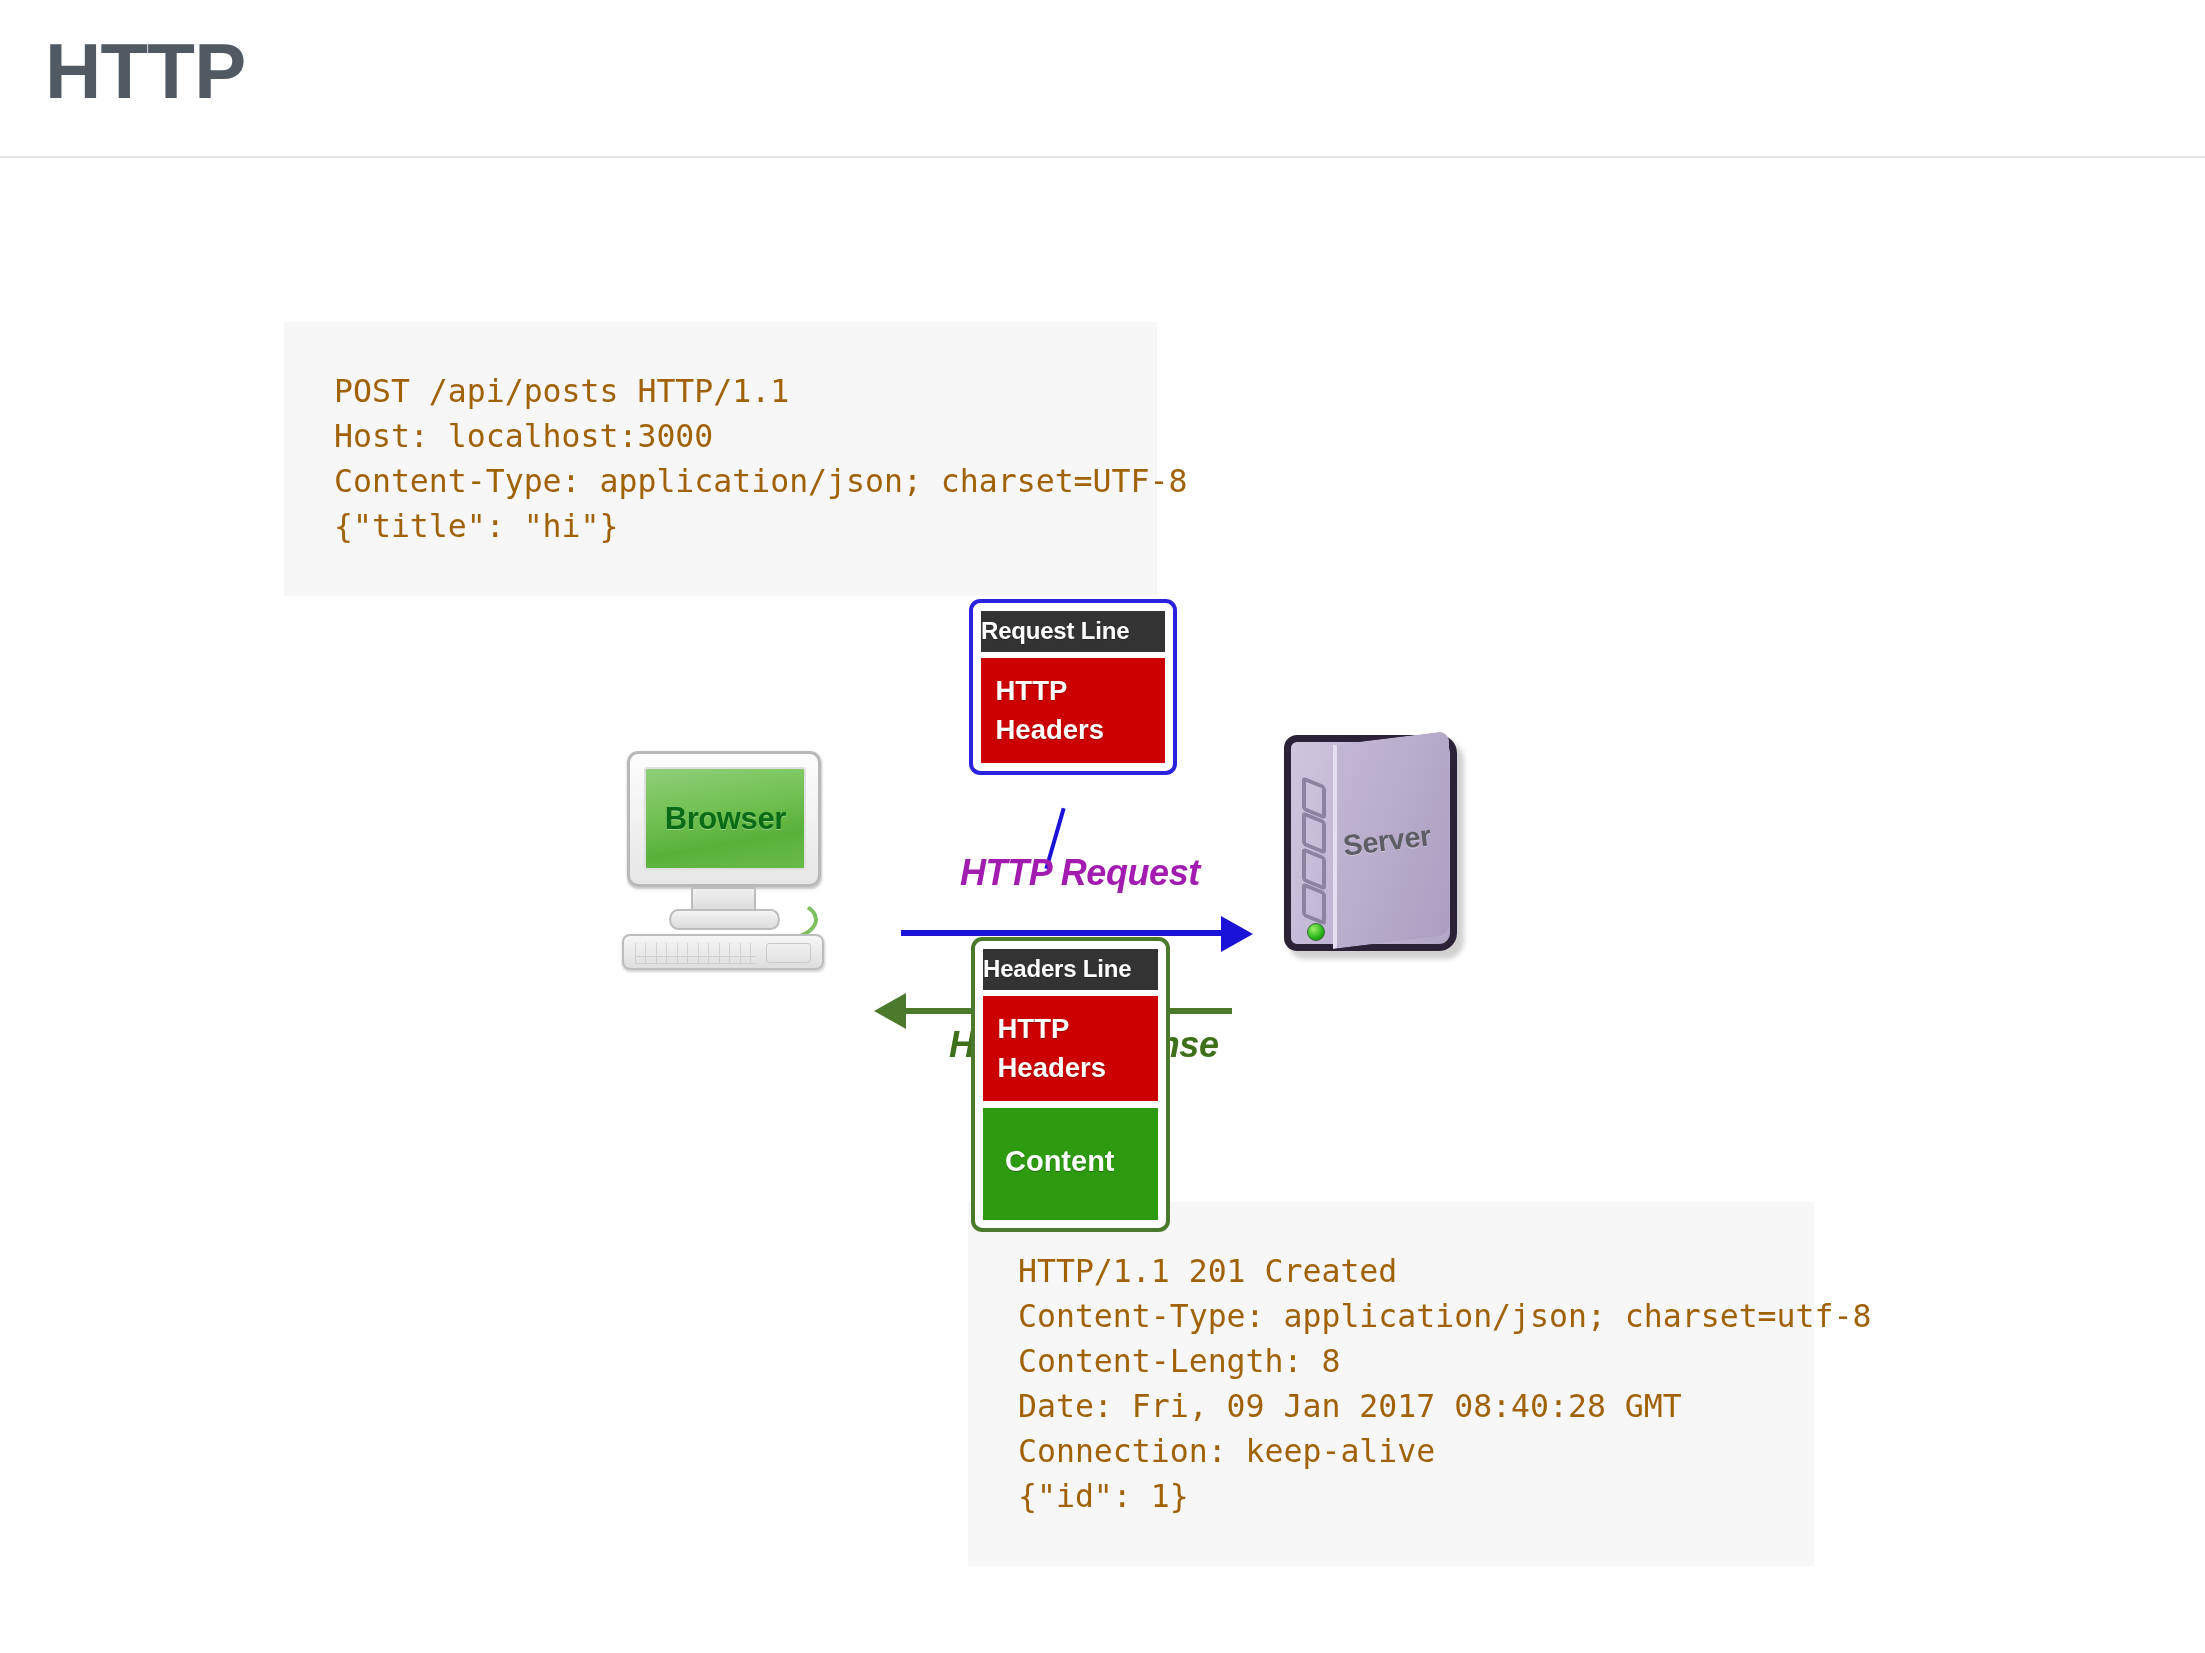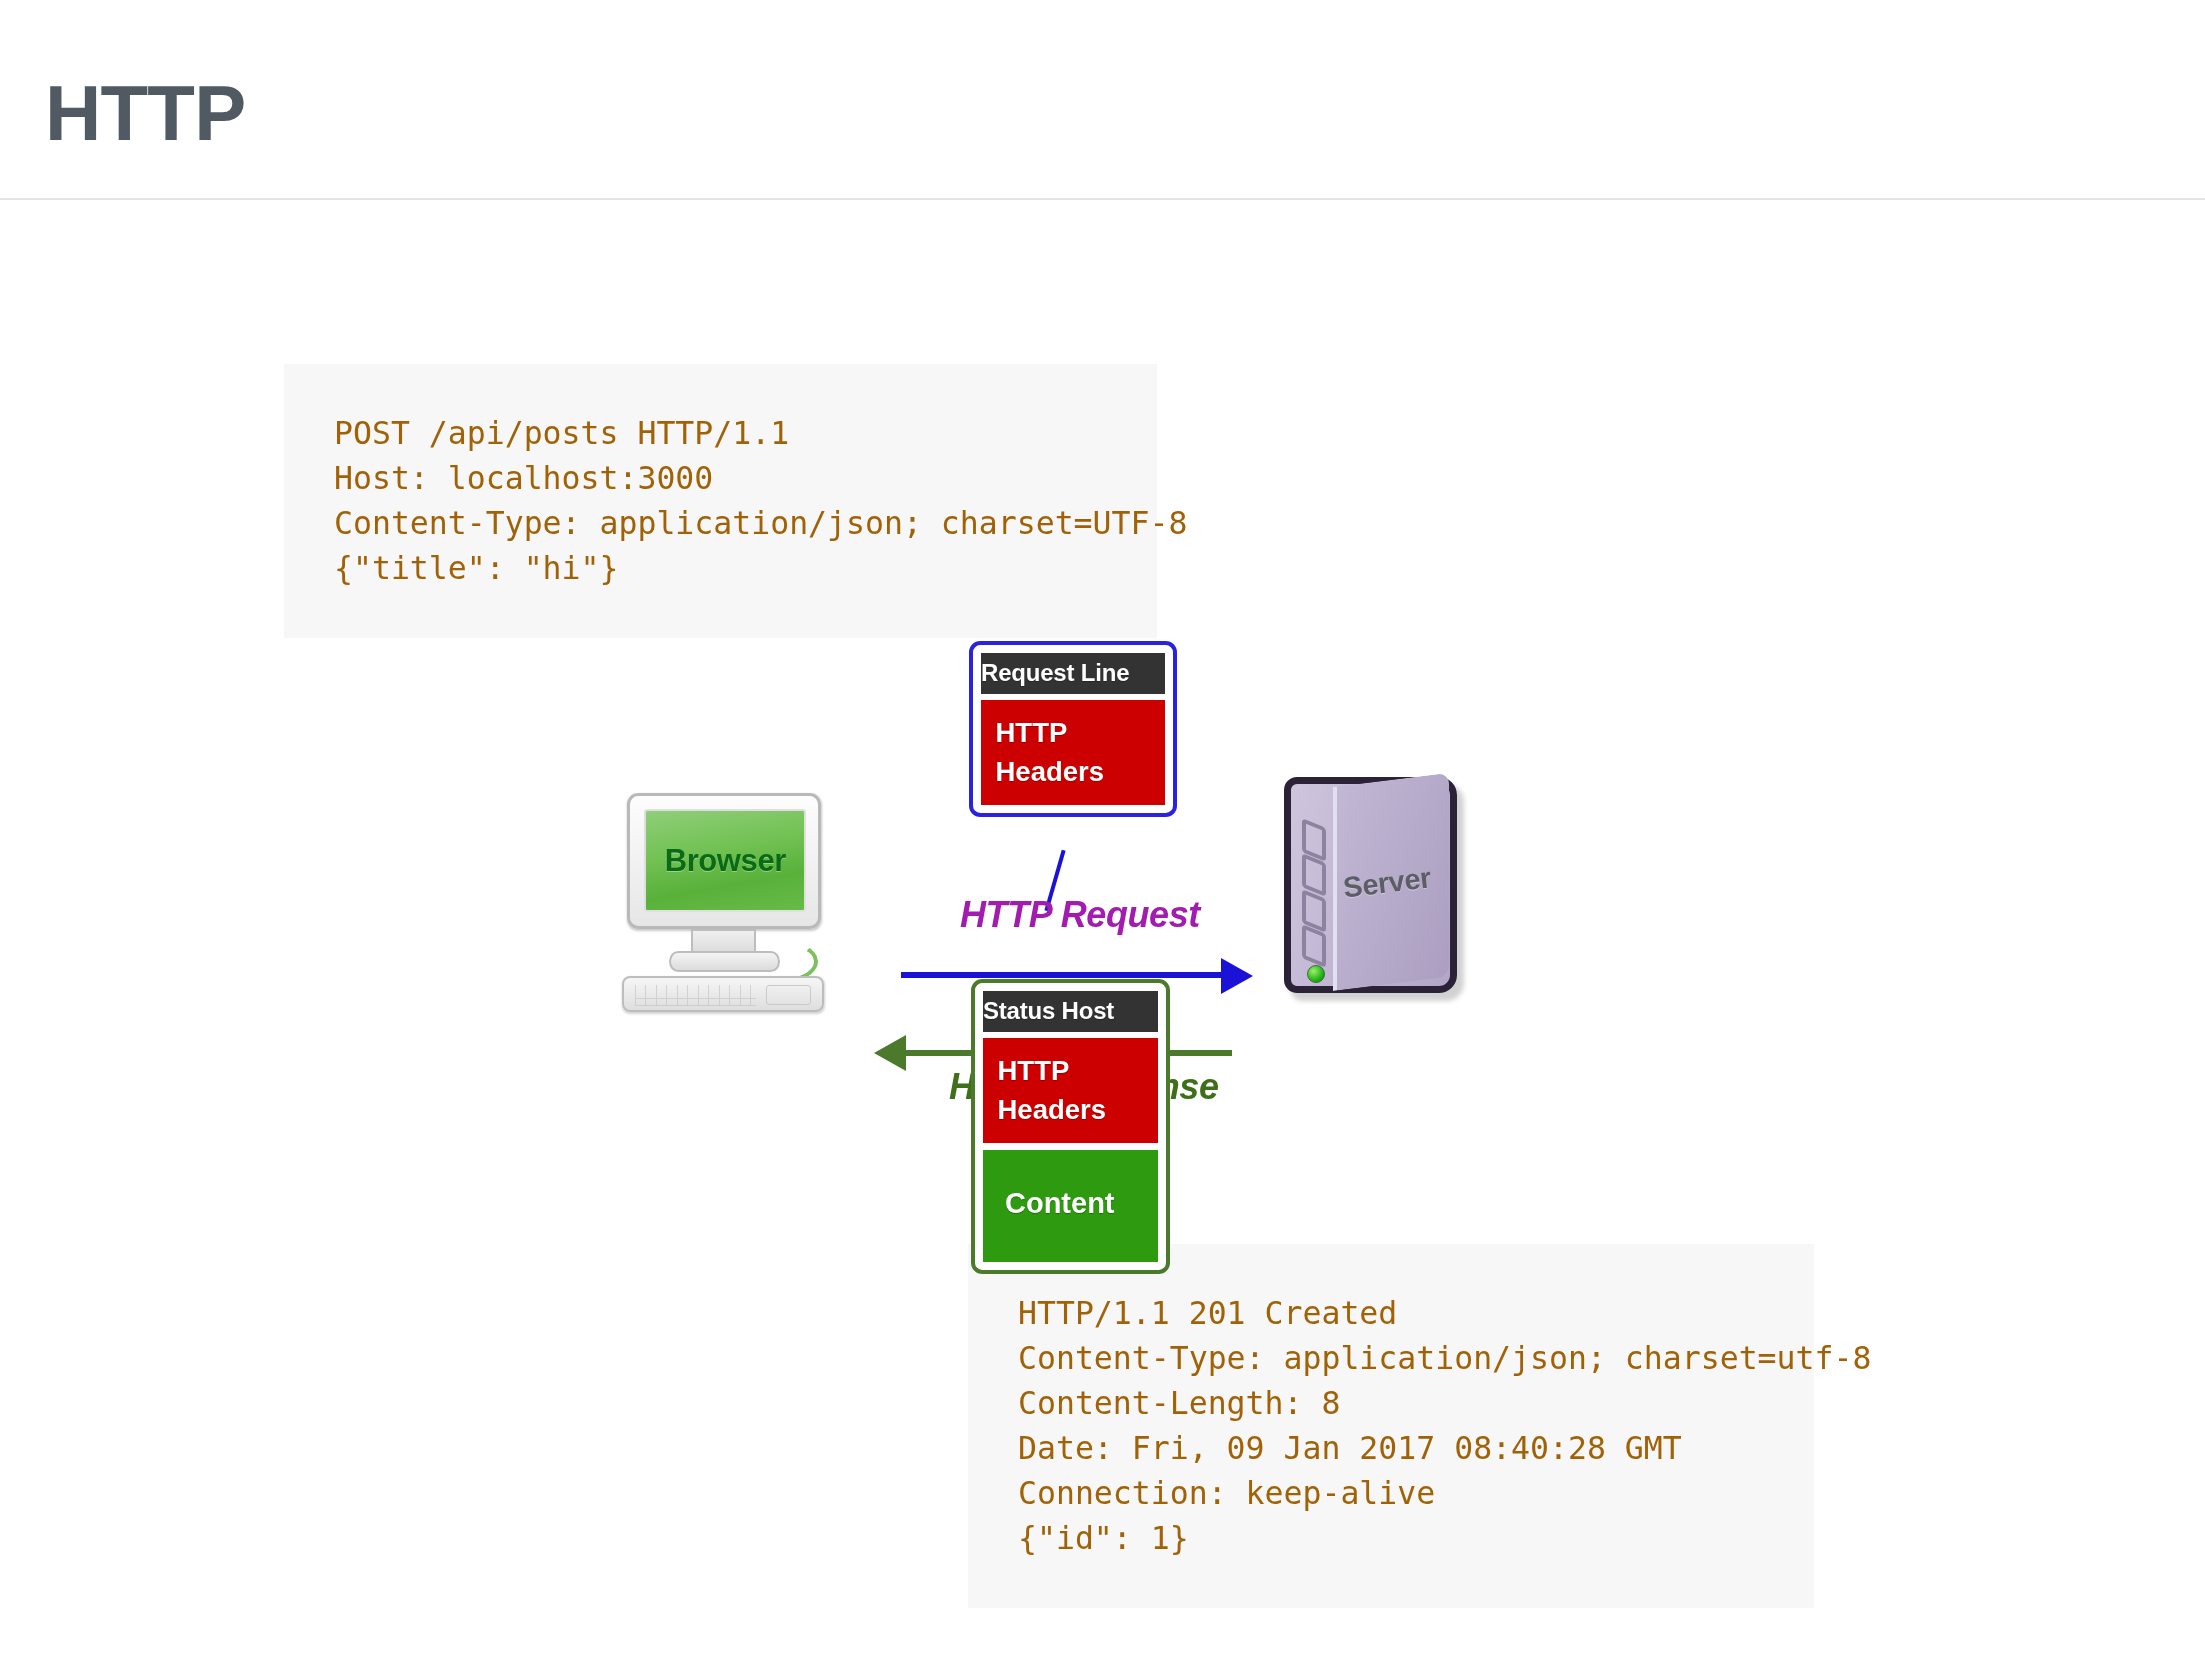--- a/index.html
+++ b/index.html
@@ -4,21 +4,21 @@
 <style>
   * { box-sizing: border-box; margin: 0; padding: 0; }
   html, body {
     width: 2205px;
     height: 1654px;
     background: #ffffff;
     font-family: "Liberation Sans", sans-serif;
     overflow: hidden;
   }
 
-  .page { position: relative; width: 2205px; height: 1175px; background: #ffffff; margin-top: 42px; }
+  .page { position: relative; width: 2205px; height: 1175px; background: #ffffff; }
 
   
   .header {
     position: absolute;
     left: 0; top: 0;
     width: 2205px; height: 158px;
     background: #ffffff;
     border-bottom: 2.4px solid #e2e4e6;
   }
   .page-title {
@@ -309,21 +309,21 @@
     <div class="flow-label req">HTTP Request</div>
     <div class="arrow-line req"></div>
     <div class="arrow-head req"></div>
 
     <div class="arrow-line res"></div>
     <div class="arrow-head res"></div>
     <div class="flow-label res">HTTP Response</div>
     <div class="leader res"></div>
 
     <div class="packet response">
-      <div class="seg title">Status Host</div>
+      <div class="seg title">Headers Line</div>
       <div class="seg headers" style="white-space:pre-line">HTTP
 Headers</div>
       <div class="seg content">Content</div>
     </div>
 
   </div>
 </div>
 
 
 </body></html>

